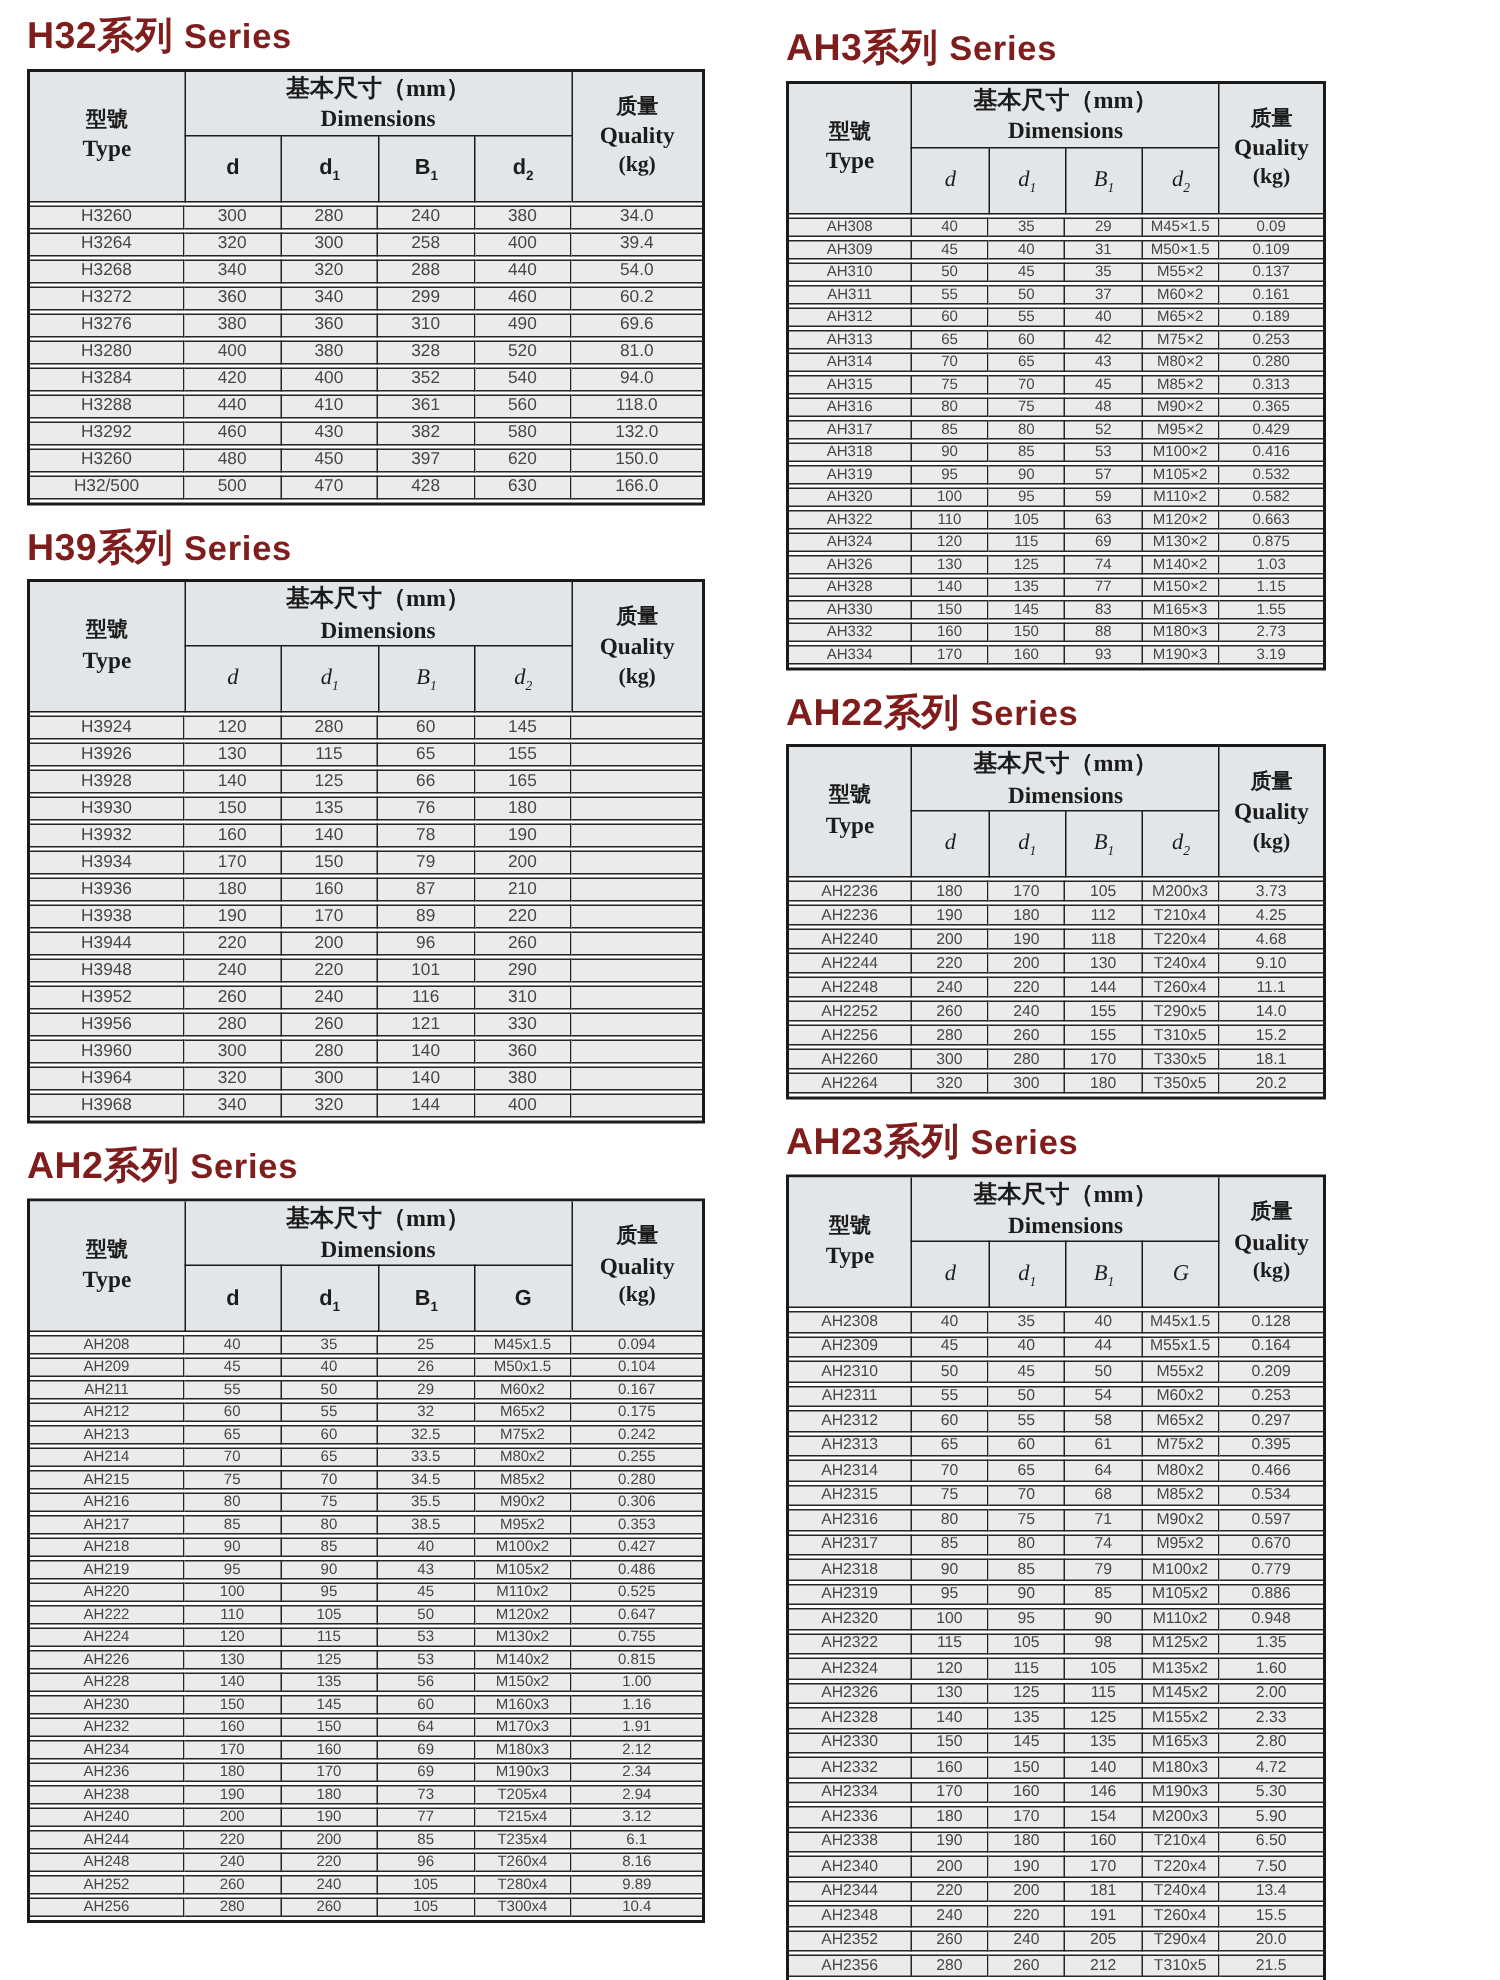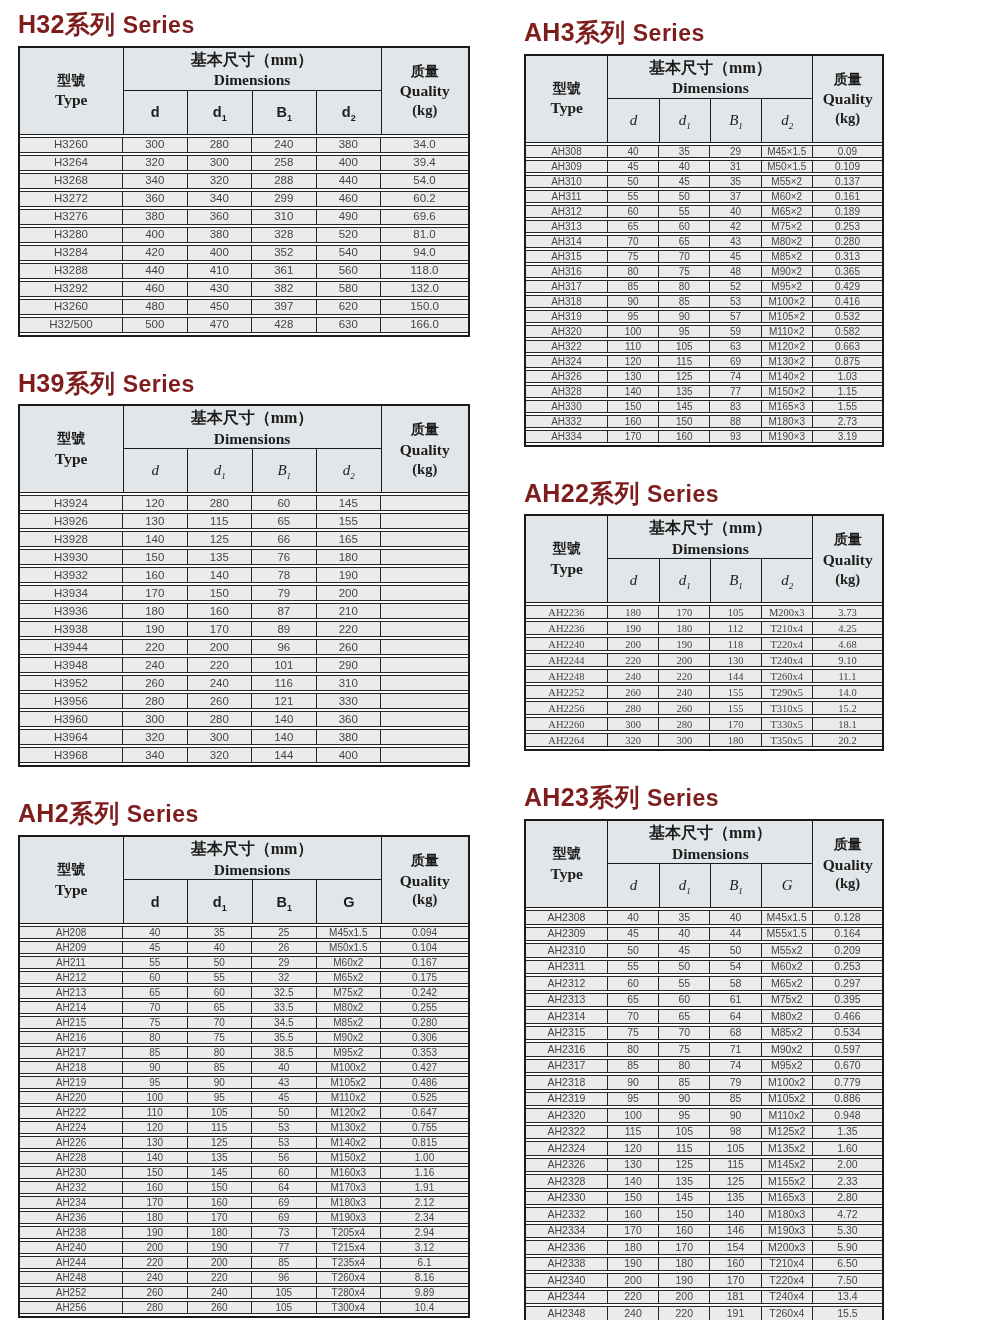--- a/index.html
+++ b/index.html
@@ -7,21 +7,21 @@
   body {
     width:1000px; height:1320px;
     background:#ffffff;
     font-family:"Liberation Sans", sans-serif;
     overflow:hidden;
   }
   .page { display:flex; padding:10px 0 0 18px; }
   .col-left  { width:452px; margin-right:54px; }
   .col-right { width:360px; padding-top:8px; }
 
-  .series + .series { margin-top:32px; }
+  .series + .series { margin-top:14px; }
 
   .series-title {
     margin:0 0 7px 0;
     font-size:25px; line-height:1.15;
     font-weight:700; color:#7f1d1d;
     letter-spacing:0.3px; white-space:nowrap;
   }
   .series-title .en { font-size:23px; letter-spacing:0.5px; }
 
   .tbl { border:2px solid #1a1a1a; background:#ffffff; }
@@ -56,21 +56,21 @@
     border-top:1px solid #262626; border-bottom:1px solid #262626; border-right:1px solid #262626;
     text-align:center; vertical-align:middle;
     color:#454545; padding:0; line-height:1.1; white-space:nowrap; overflow:hidden;
   }
   .body-tbl td:last-child { border-right:0; }
 
   .t-h32  .body-tbl td { height:16px;   font-size:11.5px; }
   .t-h39  .body-tbl td { height:16px;   font-size:11.5px; }
   .t-ah2  .body-tbl td { height:13px;   font-size:10px; }
   .t-ah3  .body-tbl td { height:13px;   font-size:10px; }
-  .t-ah22 .body-tbl td { height:14px;   font-size:10.5px;font-family:Liberation Serif, serif; }
+  .t-ah22 .body-tbl td { height:14px;   font-size:10.5px; }
   .t-ah23 .body-tbl td { height:14.5px; font-size:10.5px; }
 
   
   .t-ah22 .body-tbl tr:not(:first-child) td:nth-child(5) { vertical-align:bottom; }
 
   col.c-type { width:23%; }
   col.c-dim  { width:14.4%; }
   col.c-q    { width:auto; }
 </style>
 </head>

